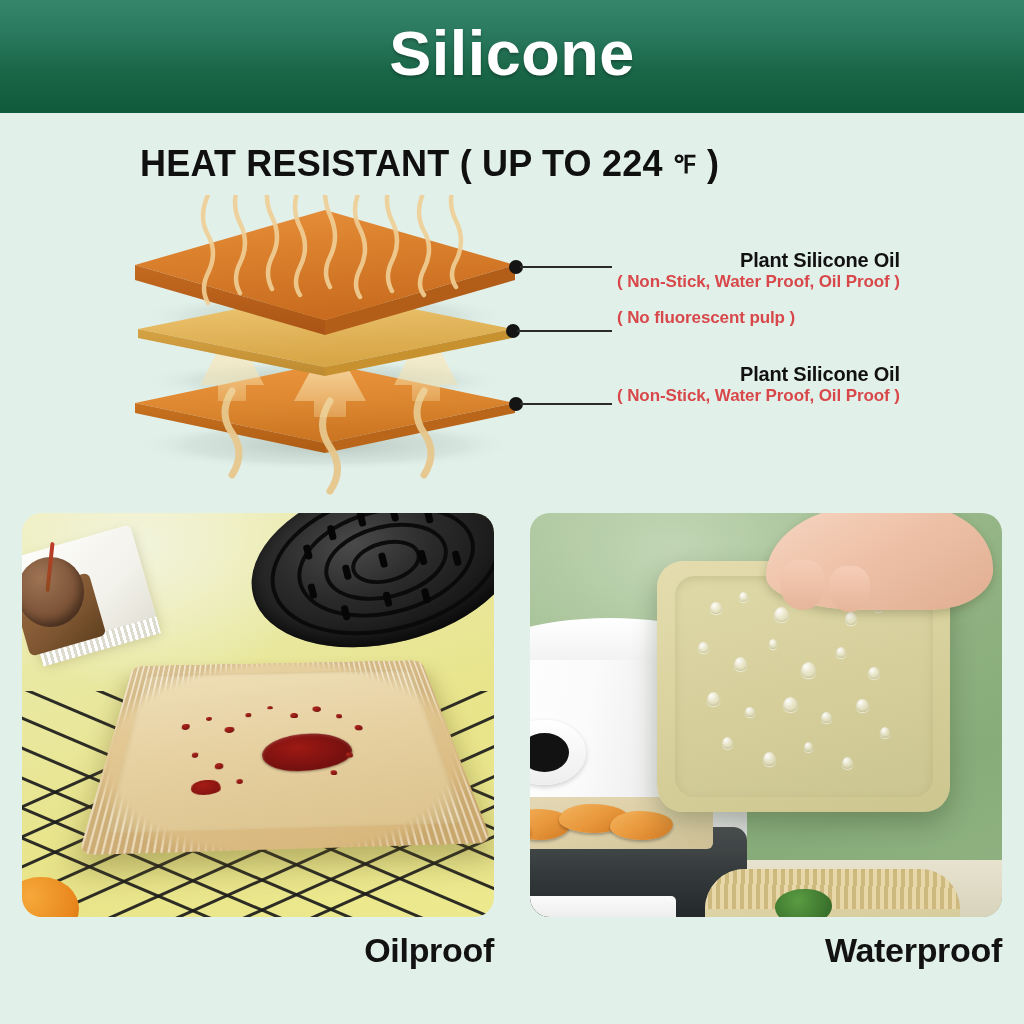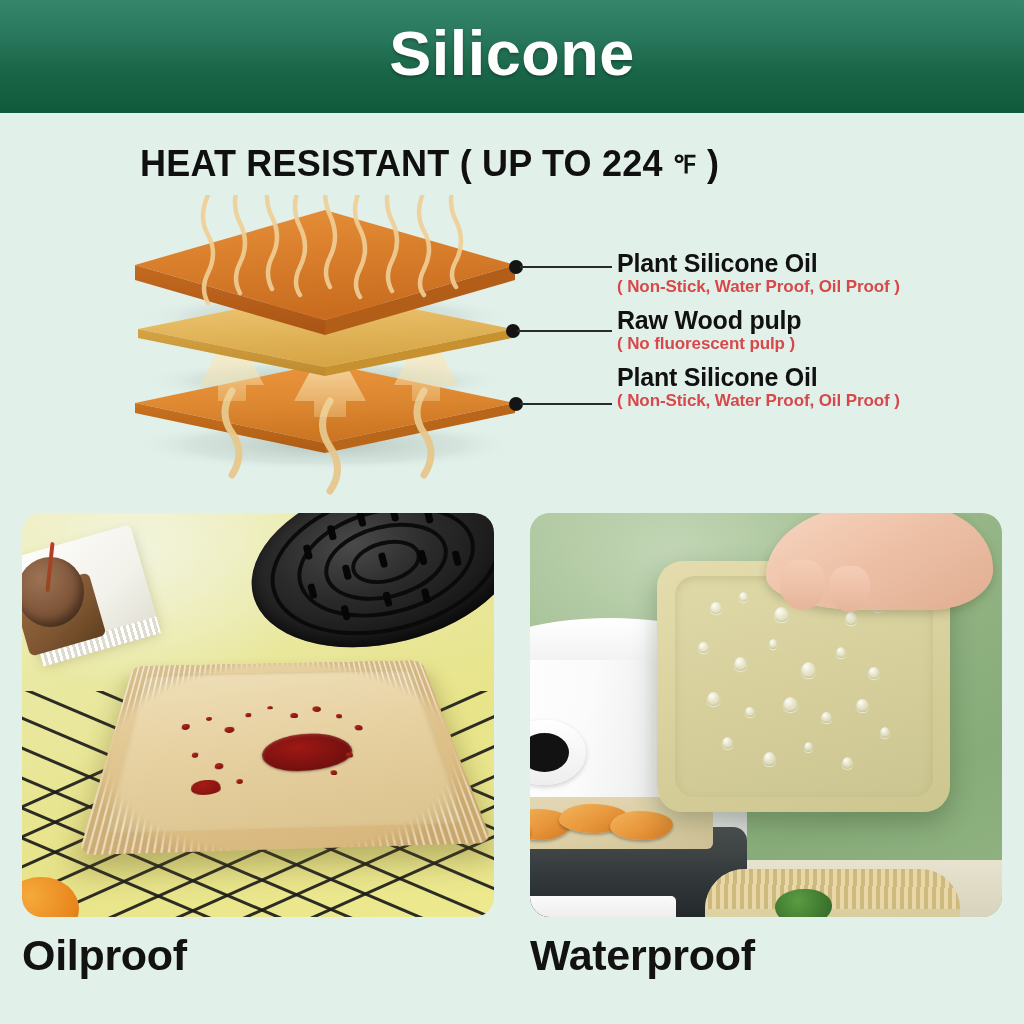--- a/index.html
+++ b/index.html
@@ -33,43 +33,44 @@
     vertical-align:3px; padding:0 1px;
   }
 
   
   #diagram { position:absolute; left:0; top:195px; width:1024px; height:300px; }
   #diagram svg { display:block; }
 
   
   .callout { position:absolute; white-space:nowrap; }
   .callout .main {
-    font-size:25px; font-weight:bold; color:#111111; line-height:1.05;
+    font-size:20px; font-weight:bold; color:#111111; line-height:1.05;
     letter-spacing:-.2px;
+    text-align:right;
   }
   .callout .sub {
     font-size:17px; font-weight:bold; color:#d8484a; line-height:1.15;
     letter-spacing:-.1px; margin-top:1px;
   }
   #callout-top    { left:617px; top:250px; }
   #callout-middle { left:617px; top:307px; }
   #callout-bottom { left:617px; top:364px; }
 
   
   .photo-panel {
     position:absolute; top:513px; width:472px; height:404px;
     border-radius:20px; overflow:hidden;
   }
   #photo-oilproof   { left:22px; }
   #photo-waterproof { left:530px; }
   .photo-inner { position:absolute; inset:0; }
 
   .caption {
-    position:absolute; top:931px; width:472px; text-align:left;
-    font-size:43px; font-weight:bold; color:#121212; letter-spacing:-.3px;
+    position:absolute; top:931px; width:472px; text-align:right;
+    font-size:34px; font-weight:bold; color:#121212; letter-spacing:-.3px;
   }
   #caption-oilproof   { left:22px; }
   #caption-waterproof { left:530px; }
 
   
   .lp-bg {
     position:absolute; inset:0;
     background:
       radial-gradient(ellipse 70% 60% at 25% 8%, #f2f4dc 0%, rgba(242,244,220,0) 60%),
       linear-gradient(160deg,#eeeeb8 0%,#e9e89f 35%,#e8e48a 62%,#ece98f 100%);
@@ -380,21 +381,20 @@
   </g>
 </svg>
 </div>
 
 <div class="callout" id="callout-top">
   <div class="main">Plant Silicone Oil</div>
   <div class="sub">( Non-Stick, Water Proof, Oil Proof )</div>
 </div>
 
 <div class="callout" id="callout-middle">
-  <div class="main">Raw Wood pulp</div>
   <div class="sub">( No fluorescent pulp )</div>
 </div>
 
 <div class="callout" id="callout-bottom">
   <div class="main">Plant Silicone Oil</div>
   <div class="sub">( Non-Stick, Water Proof, Oil Proof )</div>
 </div>
 
 <div class="photo-panel" id="photo-oilproof">
   <div class="photo-inner">

